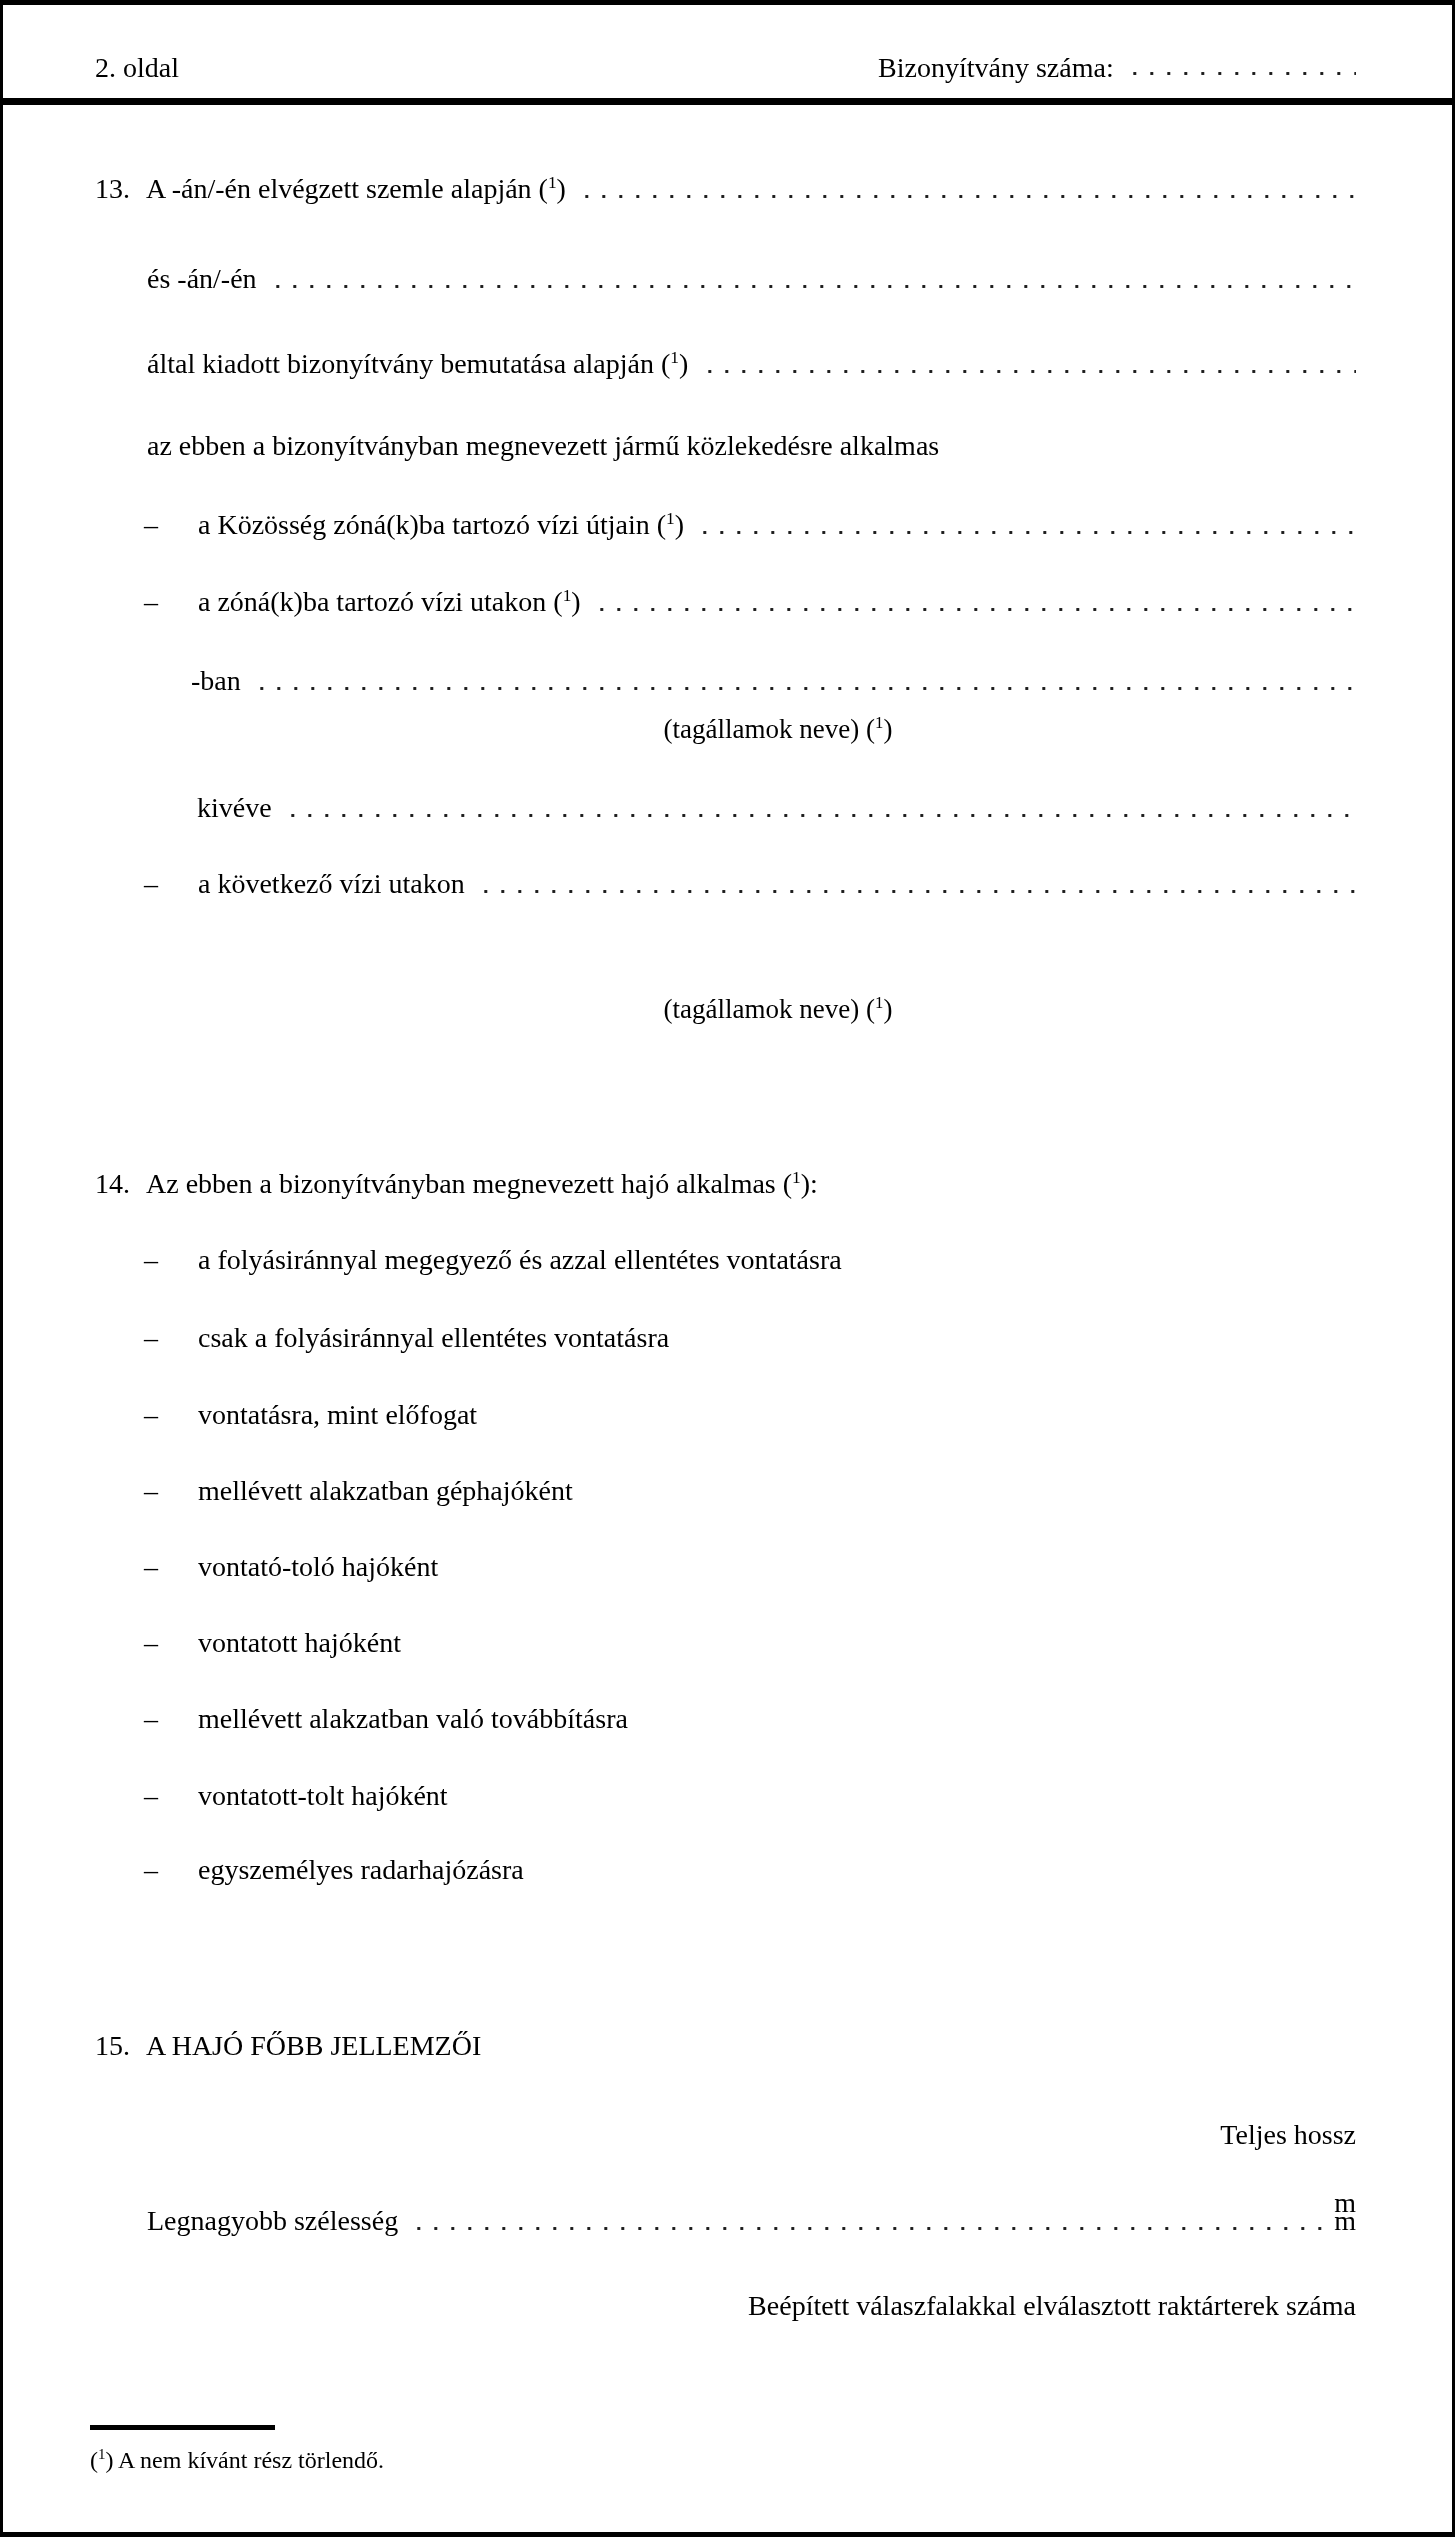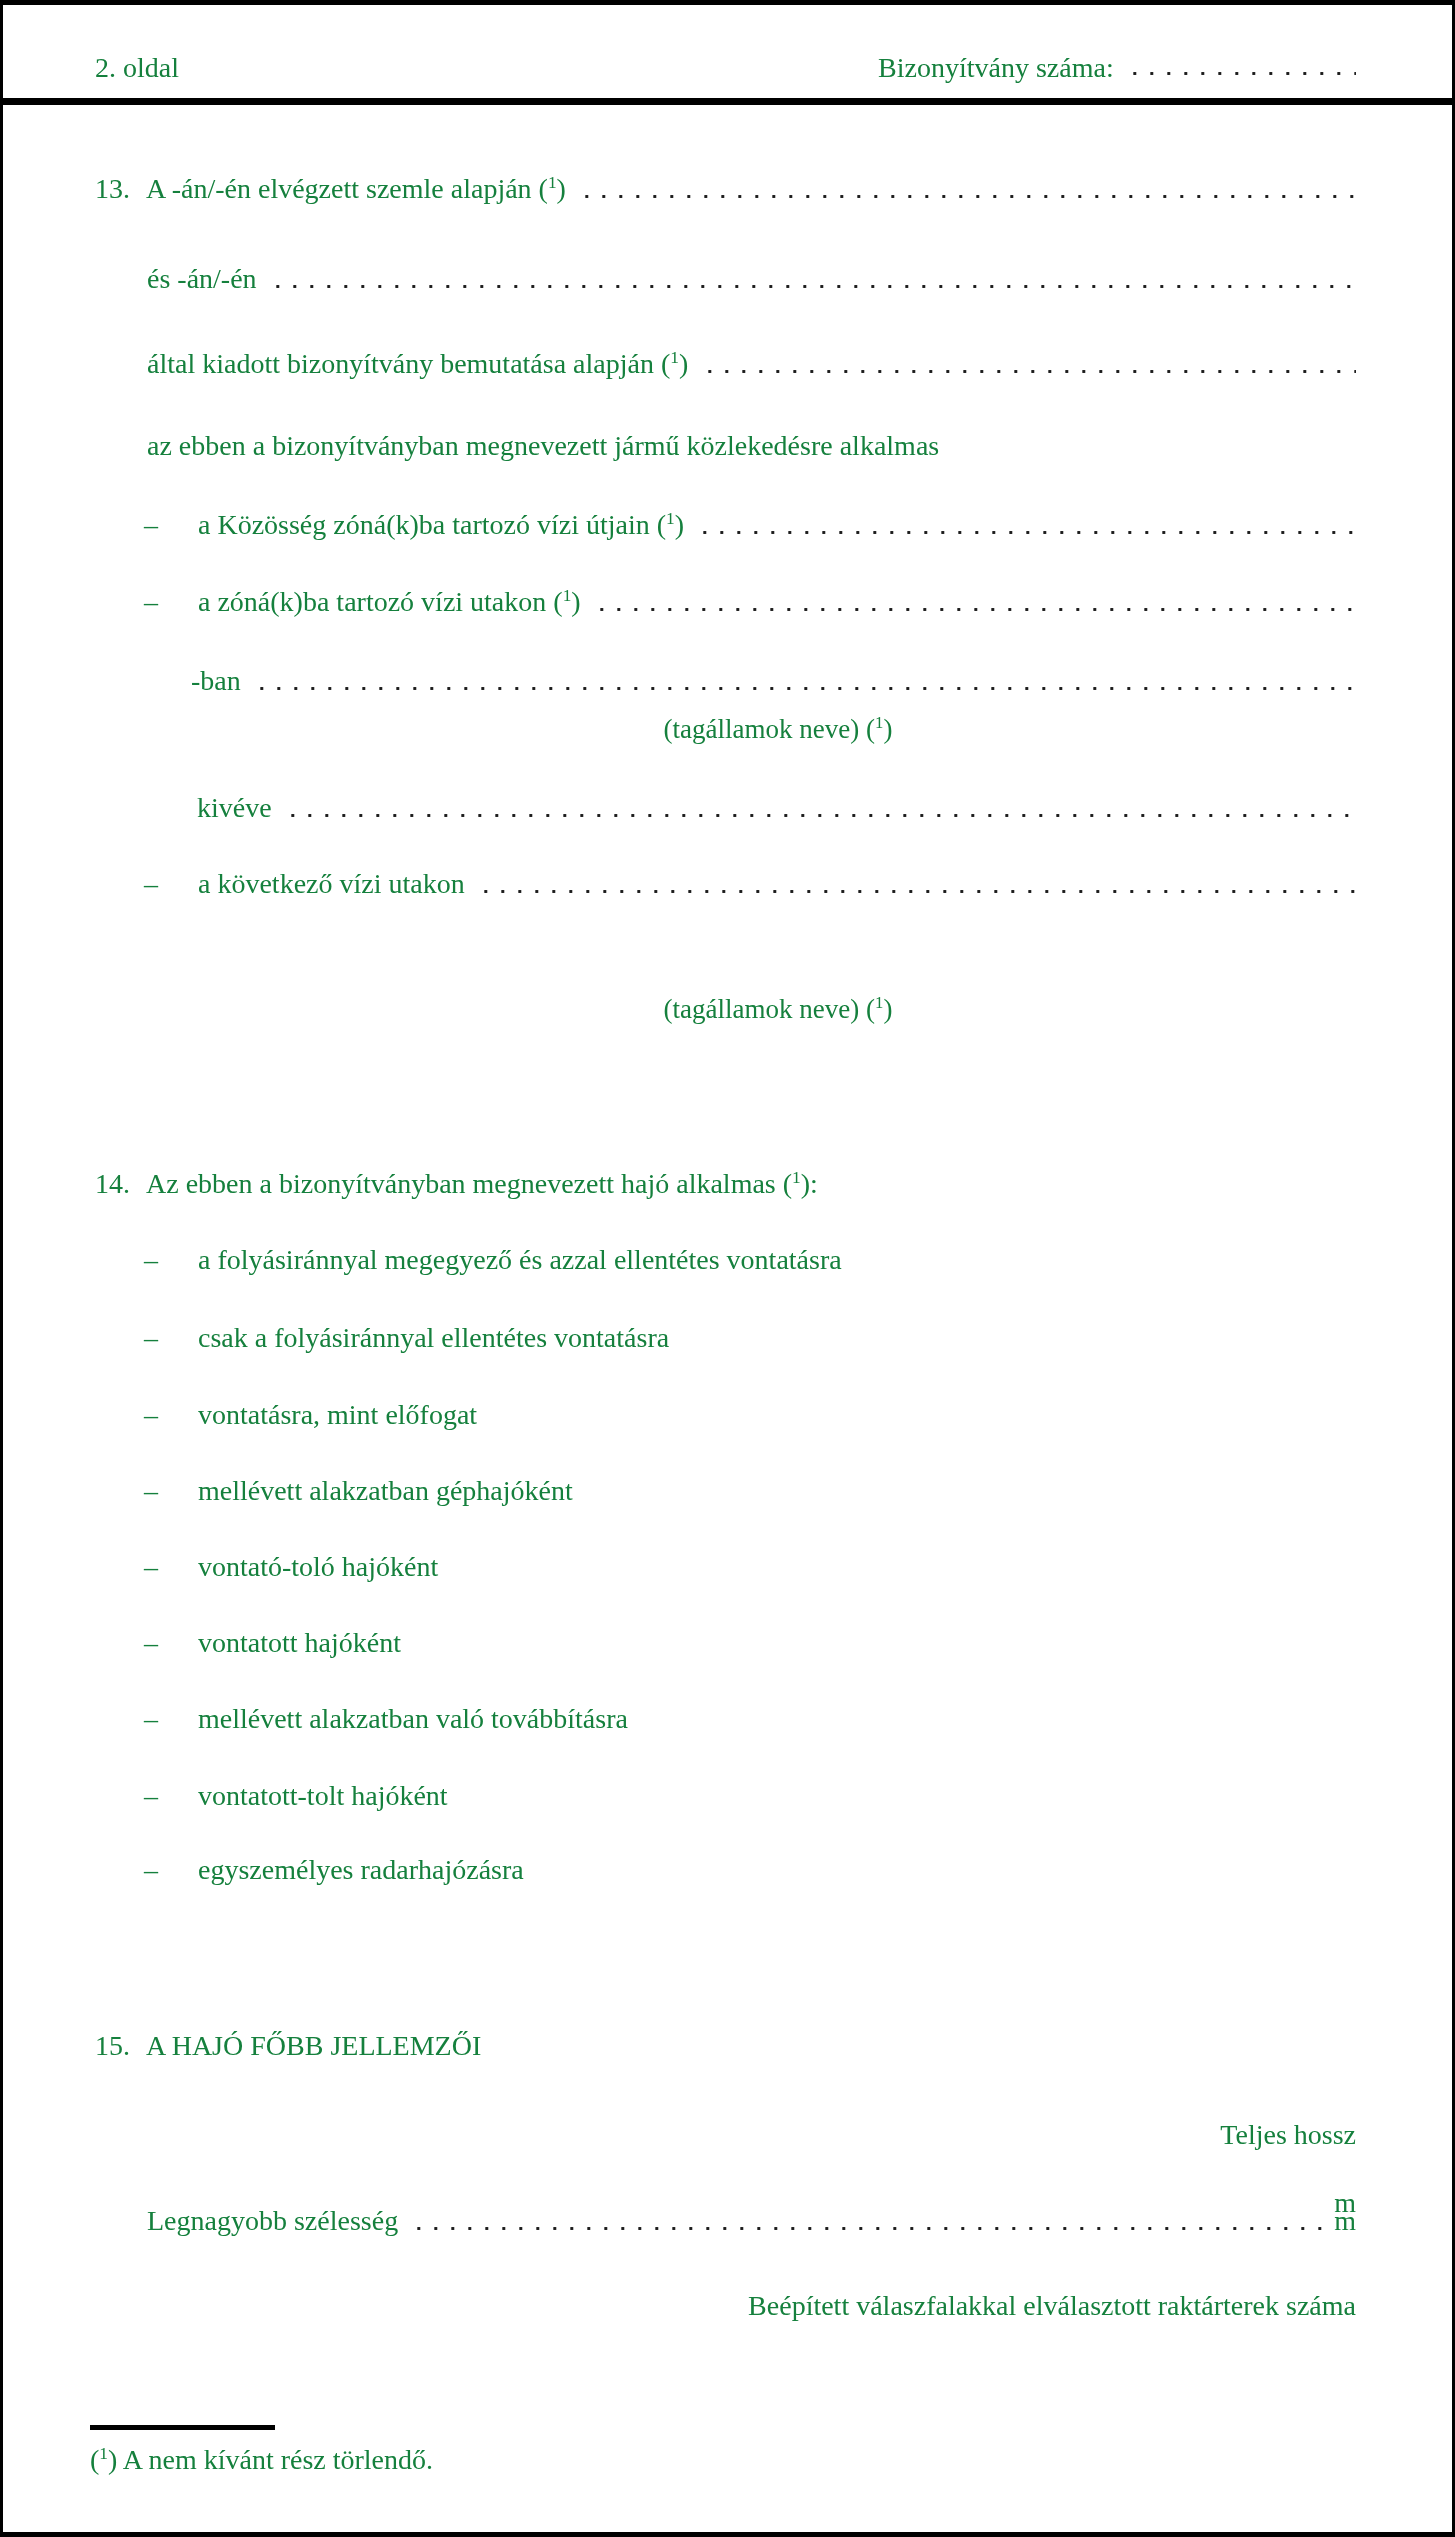--- a/index.html
+++ b/index.html
@@ -7,21 +7,21 @@
     position: relative;
     width: 1455px;
     height: 2538px;
     box-sizing: border-box;
     background: #ffffff;
     border-left: 3.2px solid #000;
     border-right: 3.2px solid #000;
     border-top: 5.7px solid #000;
     border-bottom: 6.3px solid #000;
     font-family: "Liberation Serif", "DejaVu Serif", serif;
-    color: #15803d;
+    color: #000000;
     font-size: 28px;
     overflow: hidden;
   }
   .header-band {
     position: absolute;
     top: 0; left: 0; right: 0;
     height: 79px;
     box-sizing: content-box;
     border-bottom: 7px solid #000;
     display: flex;
@@ -72,21 +72,21 @@
     left: 87px;
     top: 2420px;
     width: 185px;
     height: 5.1px;
     background: #000;
   }
   .footnote {
     position: absolute;
     left: 87px;
     top: 2439px;
-    font-size: 28px;
+    font-size: 24px;
     line-height: 32px;
   }
   sup { font-size: 0.62em; line-height: 0; }
   .t { white-space: nowrap; }
 </style>
 </head>
 <body>
 
 <div class="page">
 

